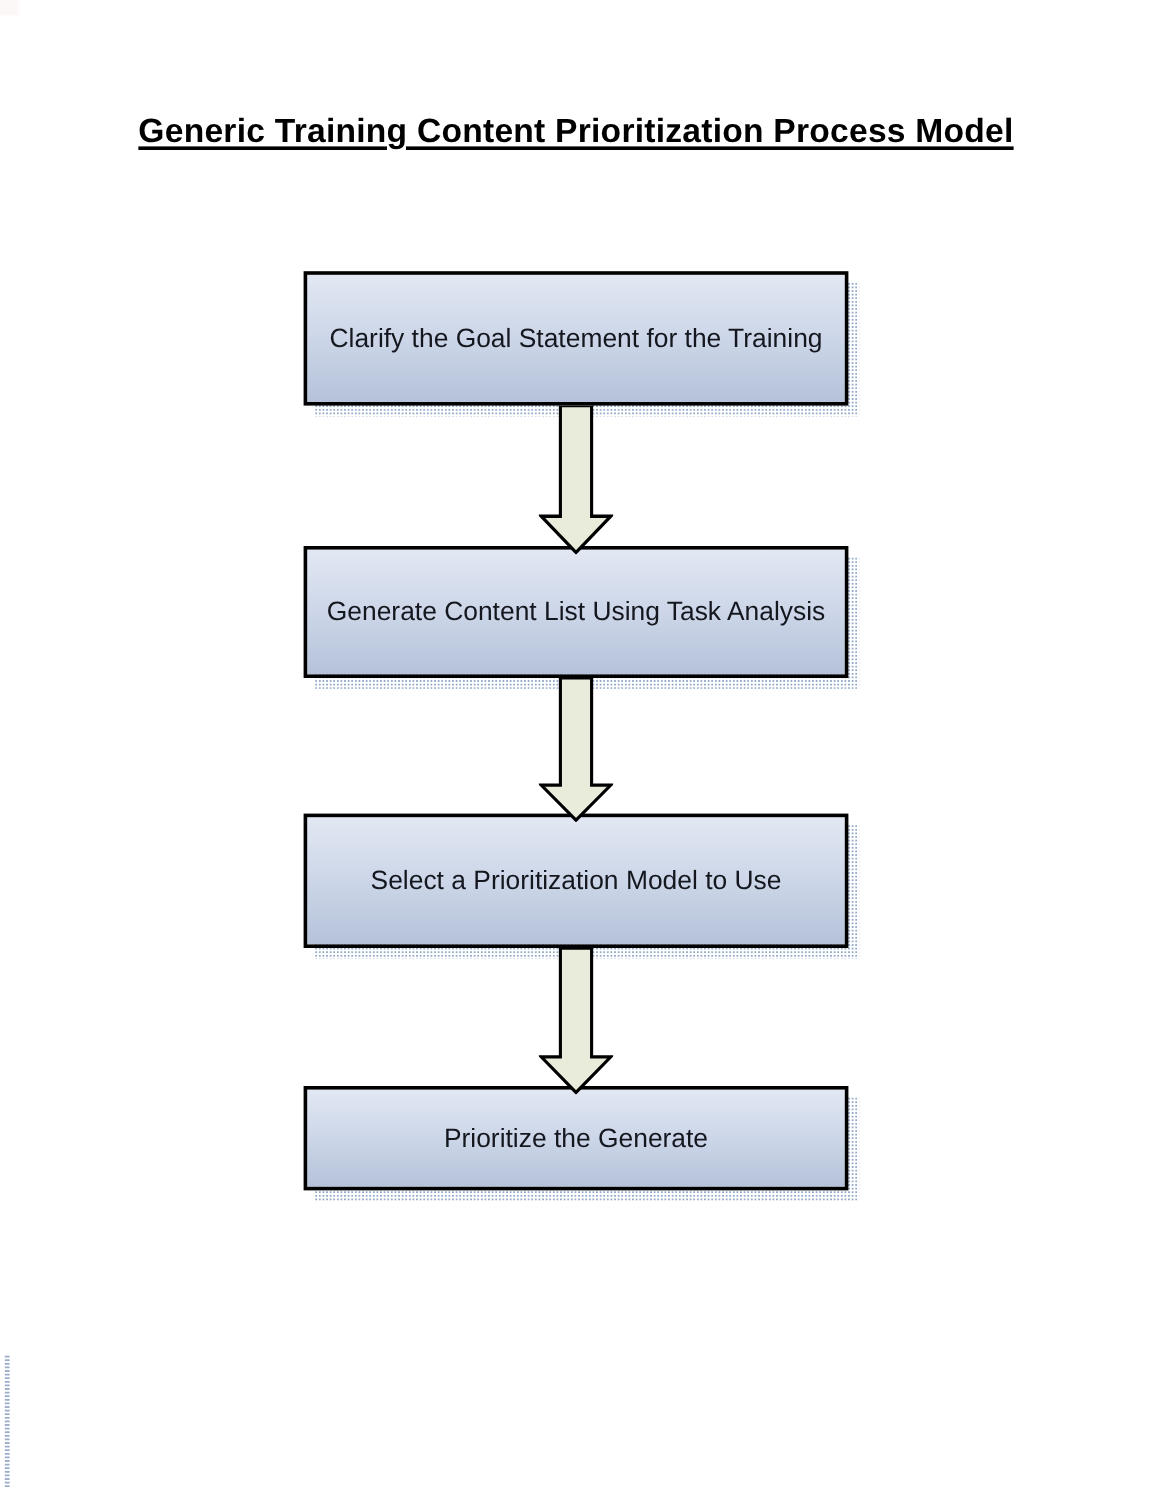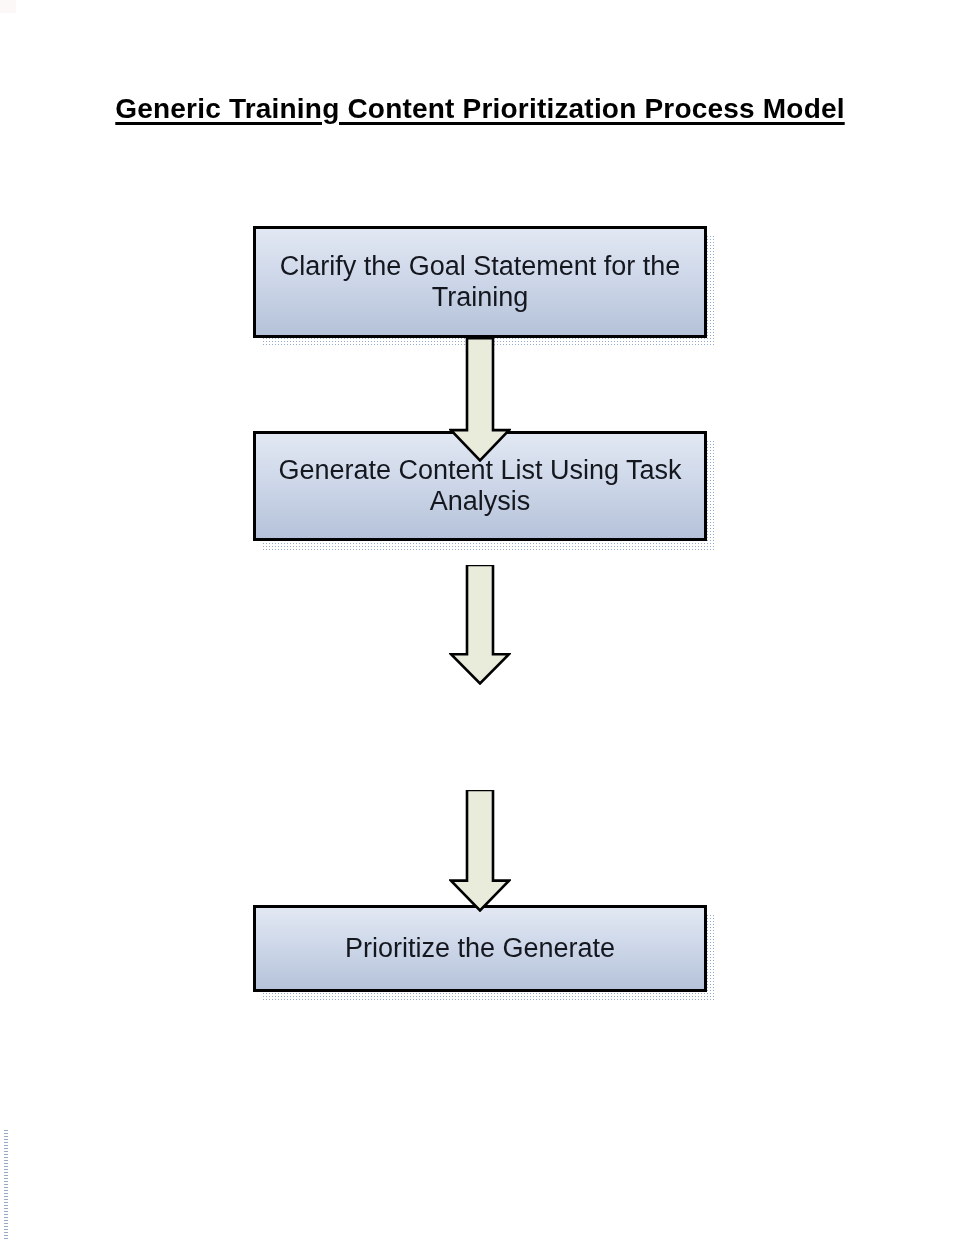--- a/index.html
+++ b/index.html
@@ -43,21 +43,21 @@
     text-underline-offset: 4px;
   }
 
   
   .step {
     position: absolute;
     left: 253px;
     width: 454px;
   }
   #step-1 { top: 226px; height: 112px; }
-  #step-2 { top: 431px; height: 110px; }
+  #step-2 { top: 455px; height: 110px; }
   #step-3 { top: 678px; height: 112px; }
   #step-4 { top: 905px; height: 87px;  }
 
   
   .step::before {
     content: "";
     position: absolute;
     left: 9px;
     top: 9px;
     width: 100%;
@@ -75,21 +75,21 @@
     background: linear-gradient(180deg,
                 var(--box-gradient-top, #e2e8f3) 0%,
                 #ccd6e8 50%,
                 var(--box-gradient-bottom, #b5c2d9) 100%);
     display: flex;
     align-items: center;
     justify-content: center;
     text-align: center;
   }
   .step-label {
-    font-size: 27px;
+    font-size: 22px;
     color: var(--box-text, #15171f);
     padding: 0 10px;
   }
 
   
   .arrow {
     position: absolute;
     left: 449px;
     width: 62px;
     z-index: 3;
@@ -143,20 +143,25 @@
       <span class="step-label">Generate Content List Using Task Analysis</span>
     </div>
   </div>
 
   <div class="arrow" id="arrow-2">
     <svg viewBox="0 0 62 117" preserveAspectRatio="none">
       <polygon points="18,0 44,0 44,87 60,87 31,115.5 2,87 18,87"></polygon>
     </svg>
   </div>
 
+  <div class="step" id="step-3">
+    <div class="step-box">
+      <span class="step-label">Select a Prioritization Model to Use</span>
+    </div>
+  </div>
 
   <div class="arrow" id="arrow-3">
     <svg viewBox="0 0 62 117" preserveAspectRatio="none">
       <polygon points="18,0 44,0 44,87 60,87 31,115.5 2,87 18,87"></polygon>
     </svg>
   </div>
 
   <div class="step" id="step-4">
     <div class="step-box">
       <span class="step-label">Prioritize the Generate</span>

